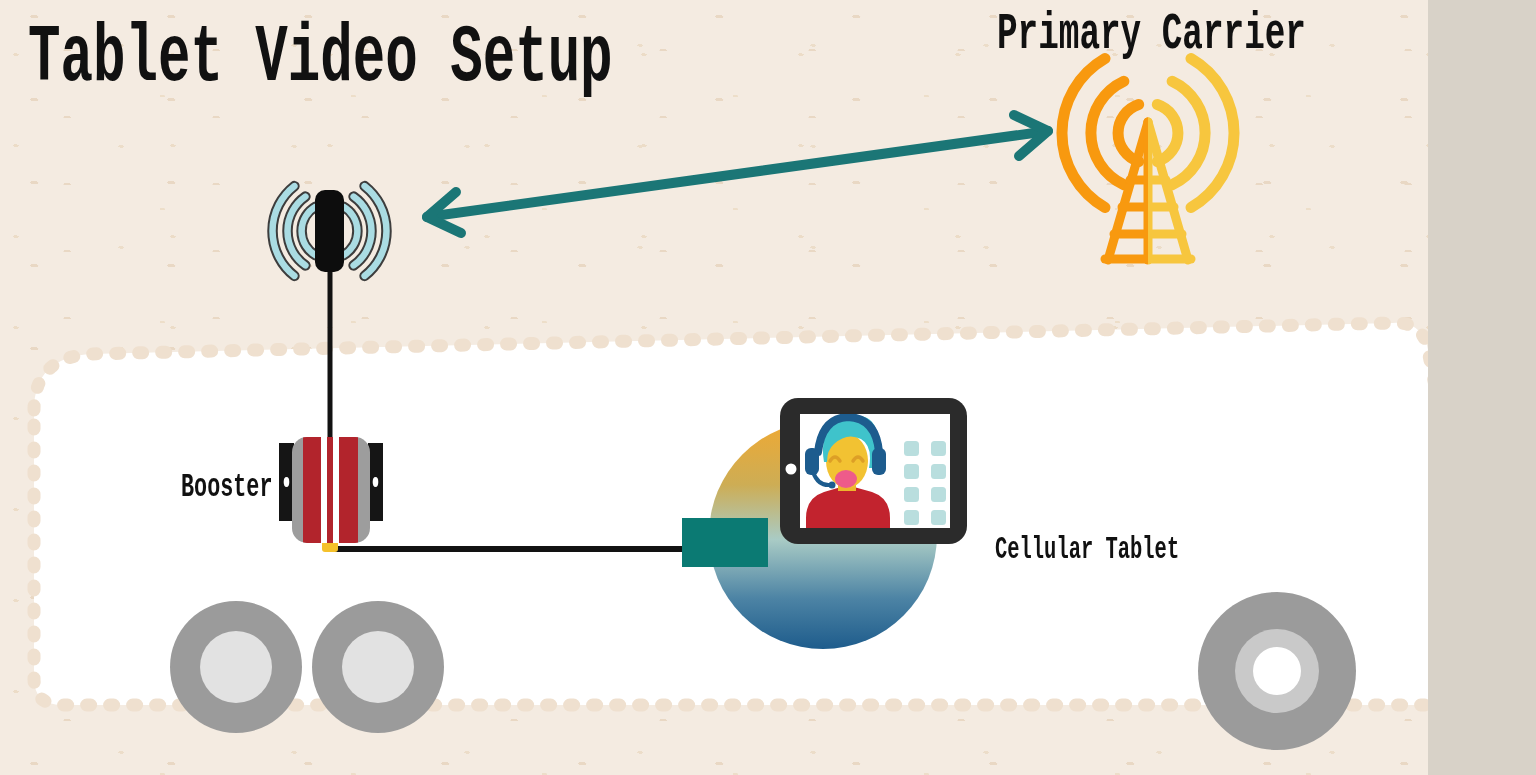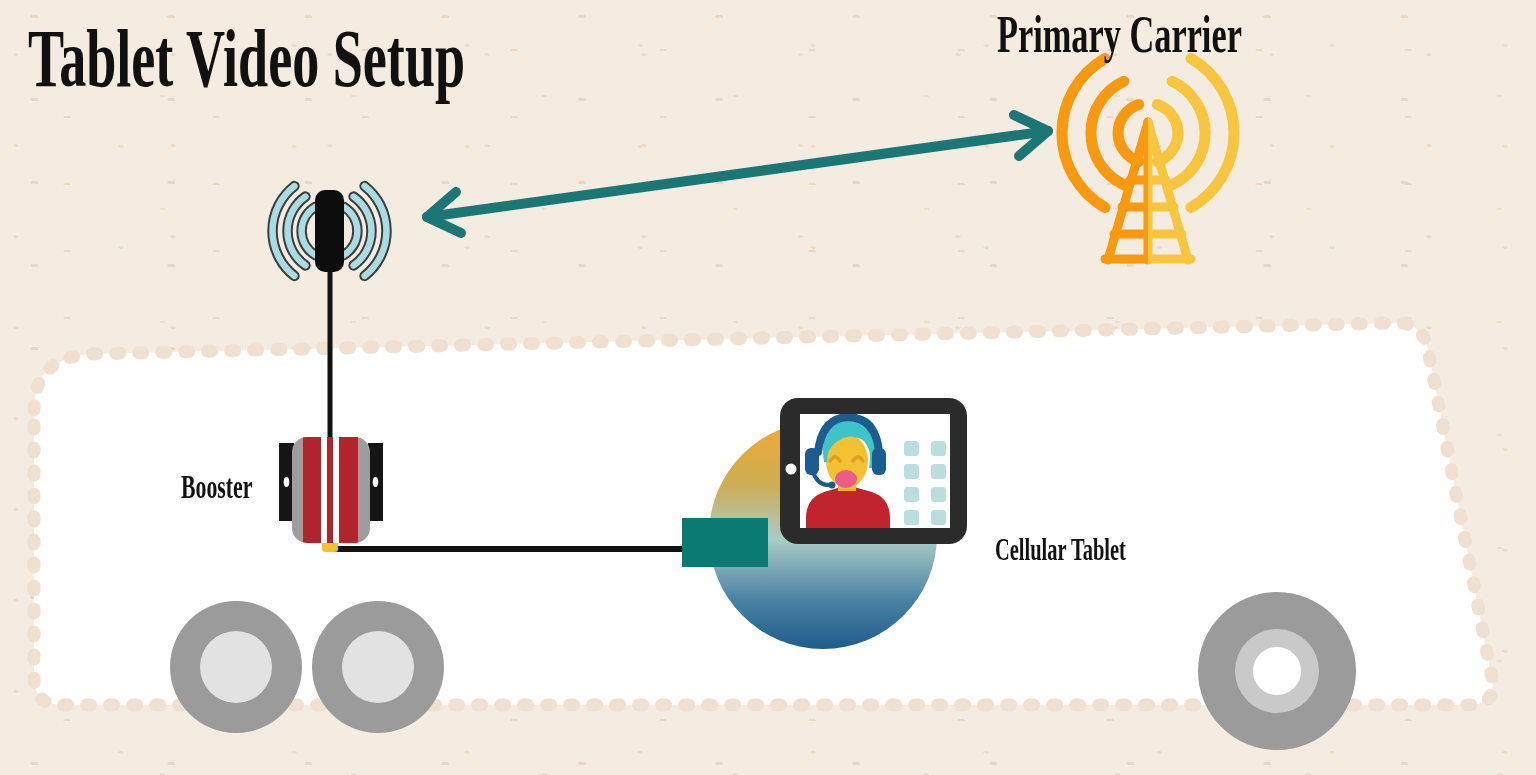--- a/index.html
+++ b/index.html
@@ -1,18 +1,18 @@
 <!DOCTYPE html>
 <html style="--background: #f4ebe1; --speckle: #e9d8c4; --rv_white: #ffffff; --rv_dot: #efe0cf; --text: #111111; --arrow_teal: #1b7676; --tower_orange: #f8990f; --tower_yellow: #f7c63e; --antenna_wave: #aadce3; --antenna_outline: #3d3d3d; --antenna_body: #0d0d0d; --cable_black: #121212; --booster_gray: #9d9d9d; --booster_red: #b2242c; --booster_yellow: #f5c12b; --bracket_black: #151515; --connector_teal: #0b7a73; --tablet_frame: #2b2b2b; --screen_white: #ffffff; --hair_teal: #3fc3cb; --face_yellow: #f2c232; --headphones_blue: #1d5c8e; --shirt_red: #c2232e; --mouth_pink: #ee5b8a; --eye_gold: #dd9f26; --app_tile: #b9dede; --wheel_outer: #9b9b9b; --wheel_inner: #e2e2e2; --wheel_mid: #c9c9c9; --circle_top: #efa933; --circle_mid: #a9cbc5; --circle_bottom: #1e5c8c;"><head>
 <meta charset="utf-8">
 <style>
   html,body{margin:0;padding:0;background:#d8d2c8;}
   .stage{
-    position:relative;width:1536px;height:775px;overflow:hidden;
-    font-family:Liberation Serif, serif;
+    position:relative;width:1428px;height:775px;overflow:hidden;
+    font-family:Liberation Mono, monospace;
     background-color:var(--background,#f4ebe1);
     background-image:
       radial-gradient(ellipse 7px 2.5px at 25% 20%, var(--speckle,#e9d8c4) 60%, transparent 61%),
       radial-gradient(ellipse 5px 2px at 70% 45%, #ecddc9 60%, transparent 61%),
       radial-gradient(ellipse 6px 2px at 45% 75%, var(--speckle,#e9d8c4) 60%, transparent 61%),
       radial-gradient(ellipse 4px 2px at 85% 85%, #eddec9 60%, transparent 61%),
       radial-gradient(ellipse 5px 2px at 10% 60%, #ecdcc7 60%, transparent 61%);
     background-size:137px 83px,173px 101px,149px 67px,191px 113px,157px 91px;
   }
   .svg-layer{position:absolute;left:0;top:0;width:1536px;height:775px;}

